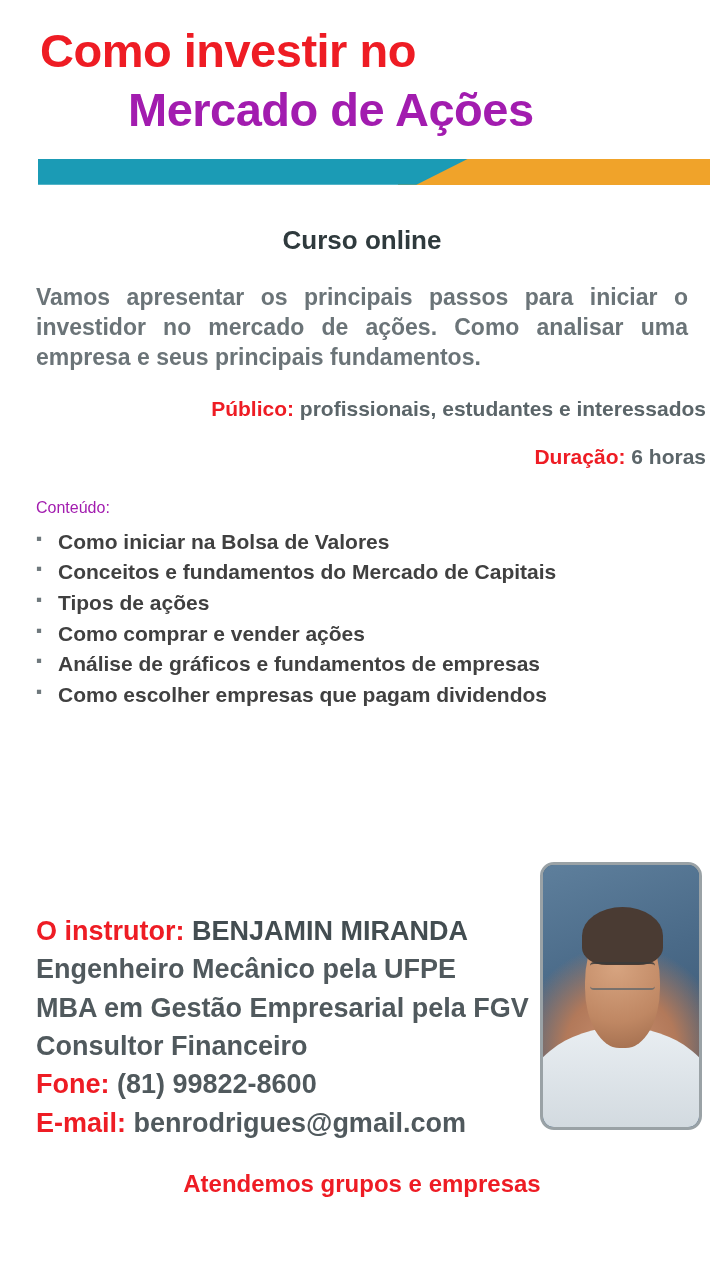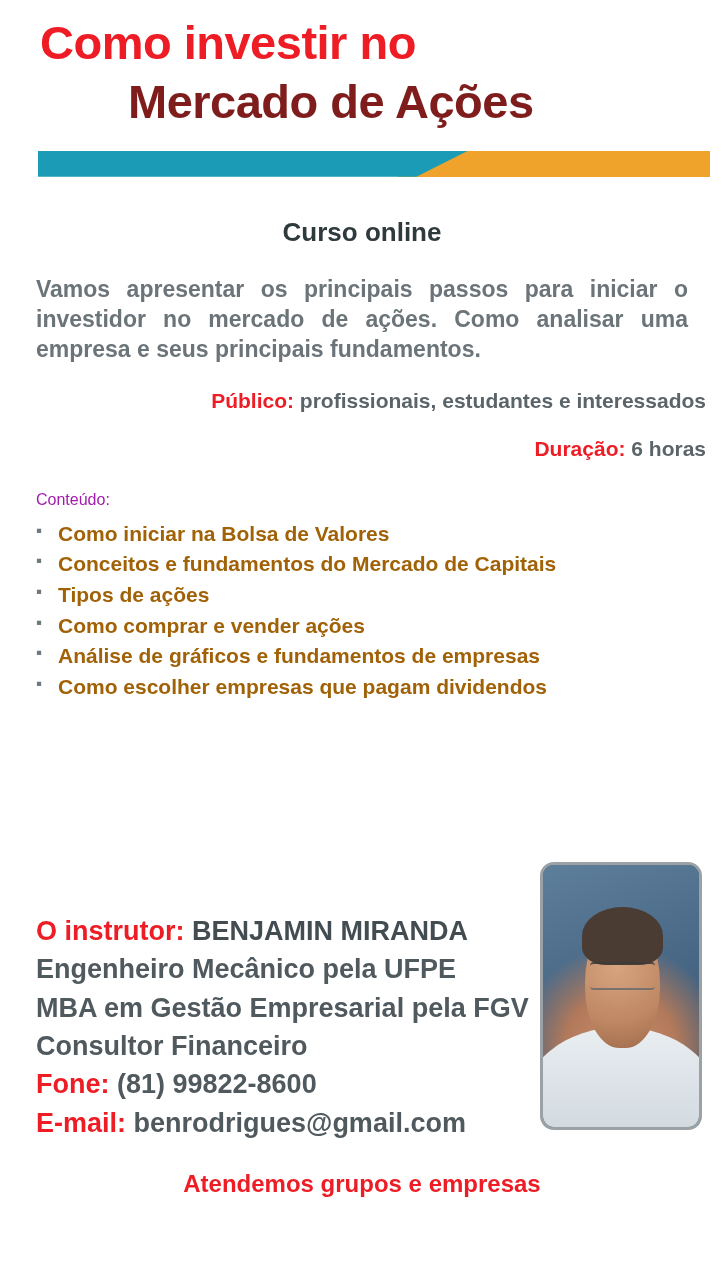--- a/index.html
+++ b/index.html
@@ -13,40 +13,40 @@
     font-family: "Liberation Sans", sans-serif;
     color: #4a5356;
     overflow: hidden;
   }
 
   .poster {
     position: relative;
     width: 724px;
     height: 1280px;
     box-sizing: border-box;
-    padding: 4px 18px;
+    padding: 12px 18px;
   }
 
   
   .title-block {
     padding-top: 14px;
   }
   .title-line1 {
     font-size: 47px;
     font-weight: bold;
     color: #ee1c24;
     letter-spacing: -0.5px;
     line-height: 1.05;
     padding-left: 22px;
     white-space: nowrap;
   }
   .title-line2 {
     font-size: 47px;
     font-weight: bold;
-    color: #7f1d1d;
+    color: #a21caf;
     letter-spacing: -0.5px;
     line-height: 1.05;
     padding-left: 110px;
     margin-top: 10px;
     white-space: nowrap;
   }
 
   
   .bar-wrap {
     position: relative;
@@ -114,21 +114,21 @@
   
   ul.topics {
     list-style: none;
     margin: 0;
     padding: 0 0 0 18px;
   }
   ul.topics li {
     position: relative;
     font-size: 21px;
     font-weight: bold;
-    color: #a16207;
+    color: #404040;
     padding-left: 22px;
     line-height: 1.46;
   }
   ul.topics li::before {
     content: "\25AA";
     position: absolute;
     left: 0;
     top: 0;
     color: #6e787c;
     font-size: 17px;

